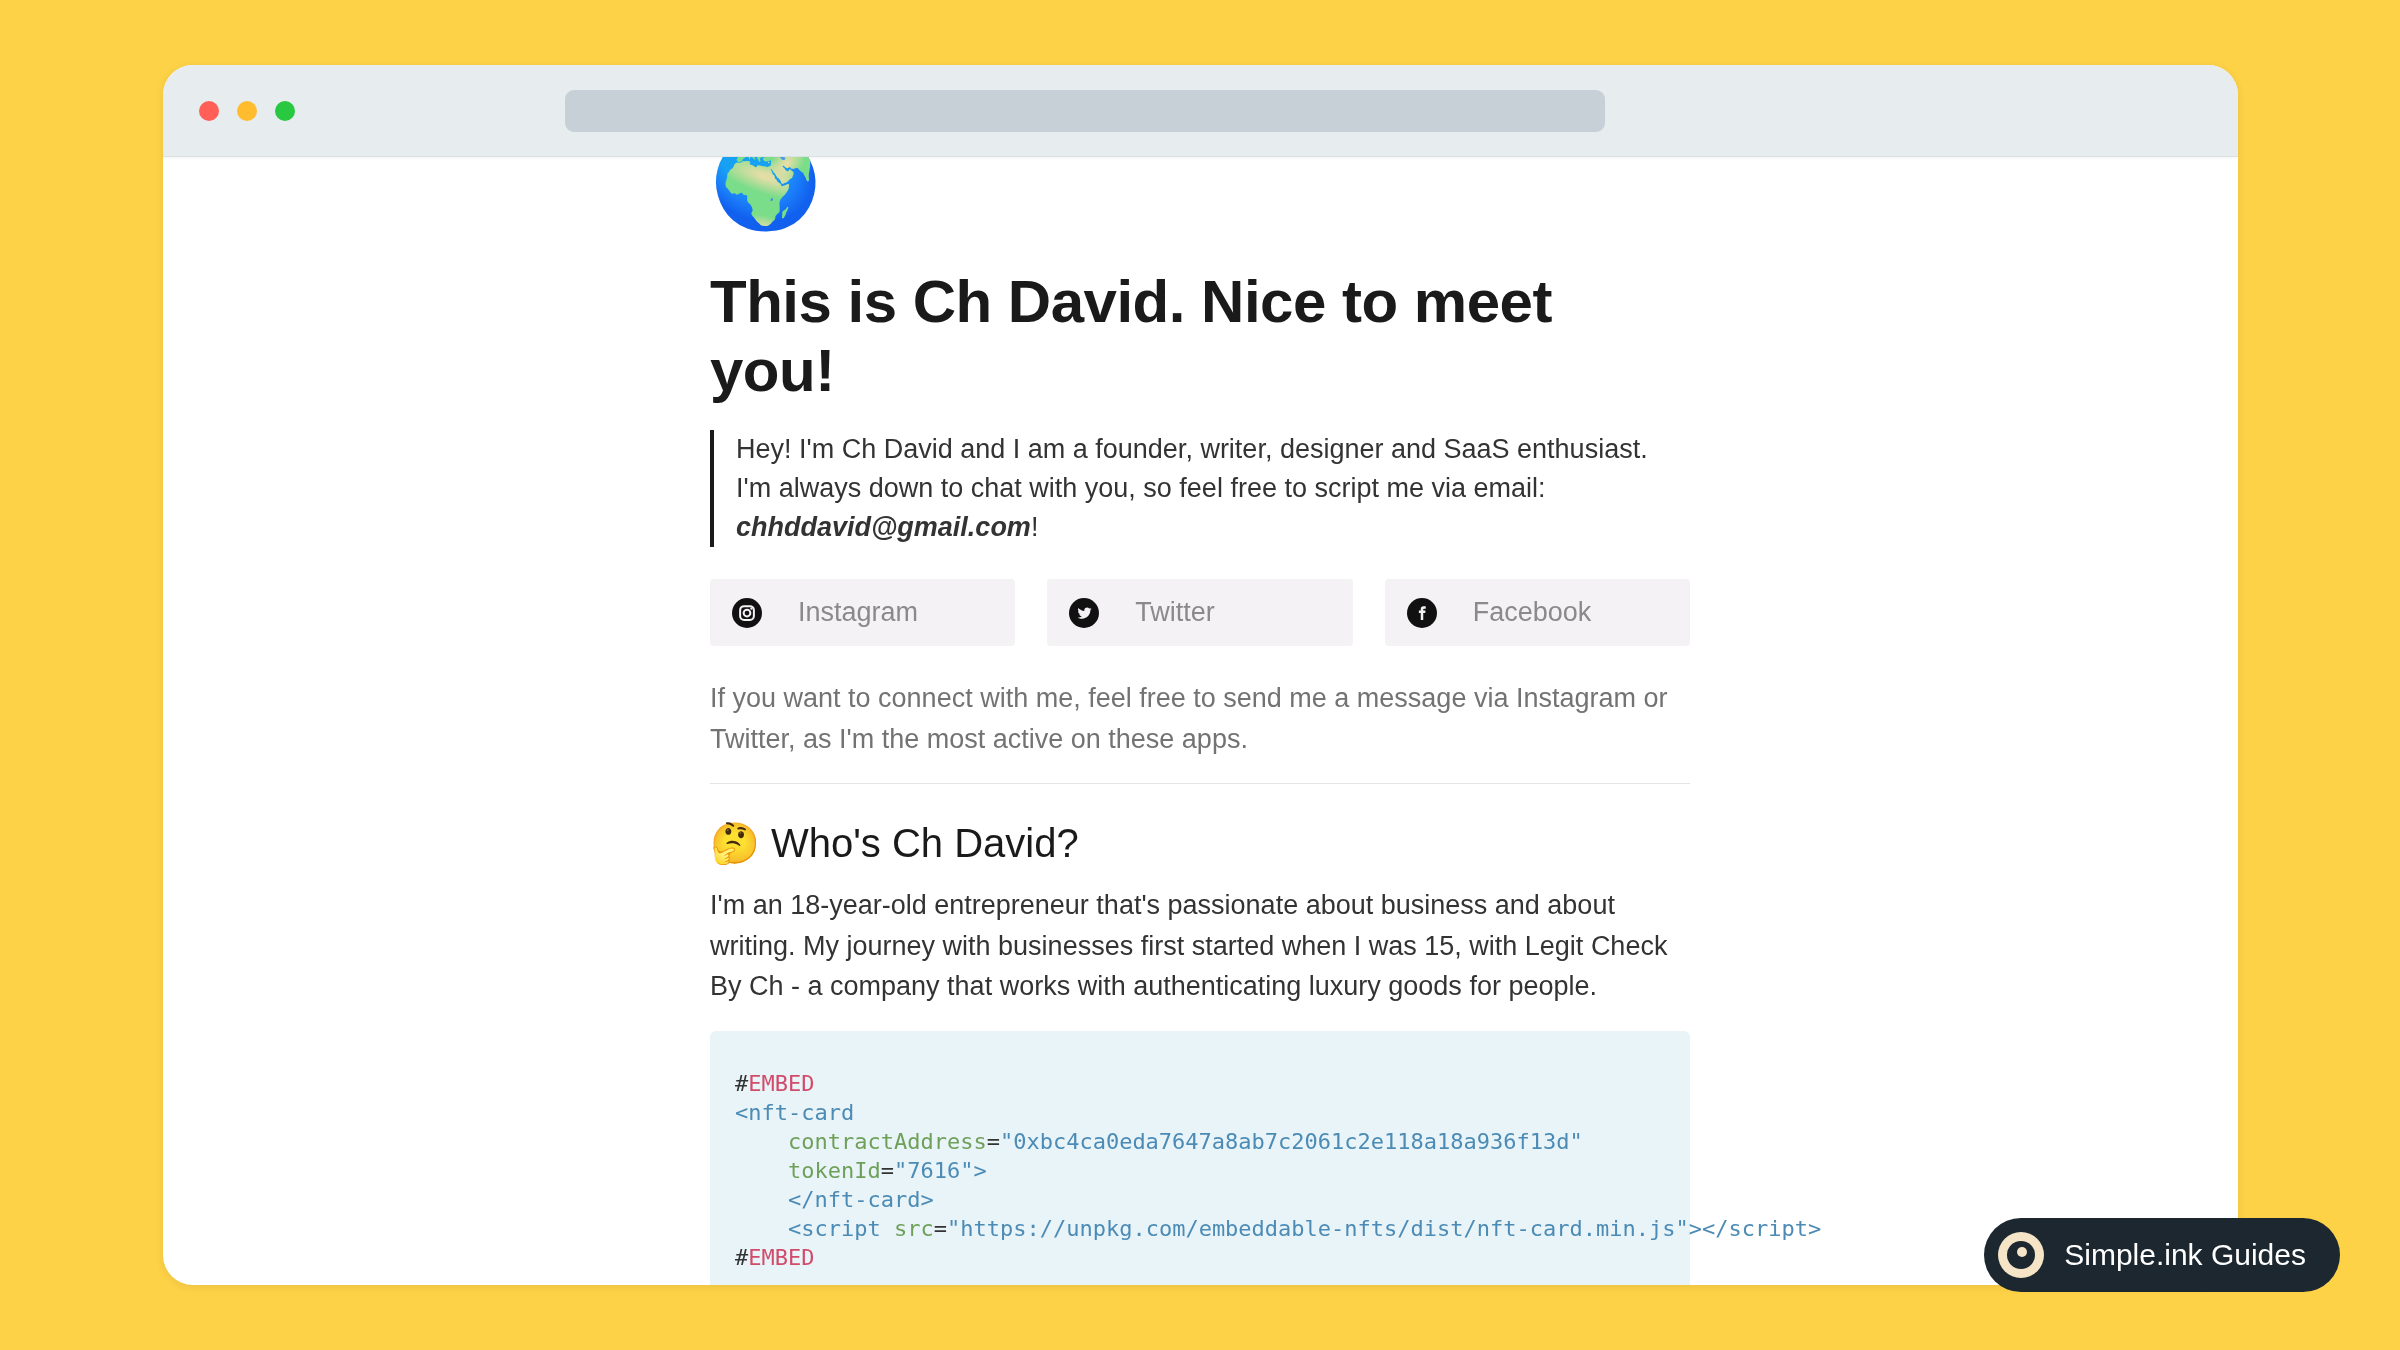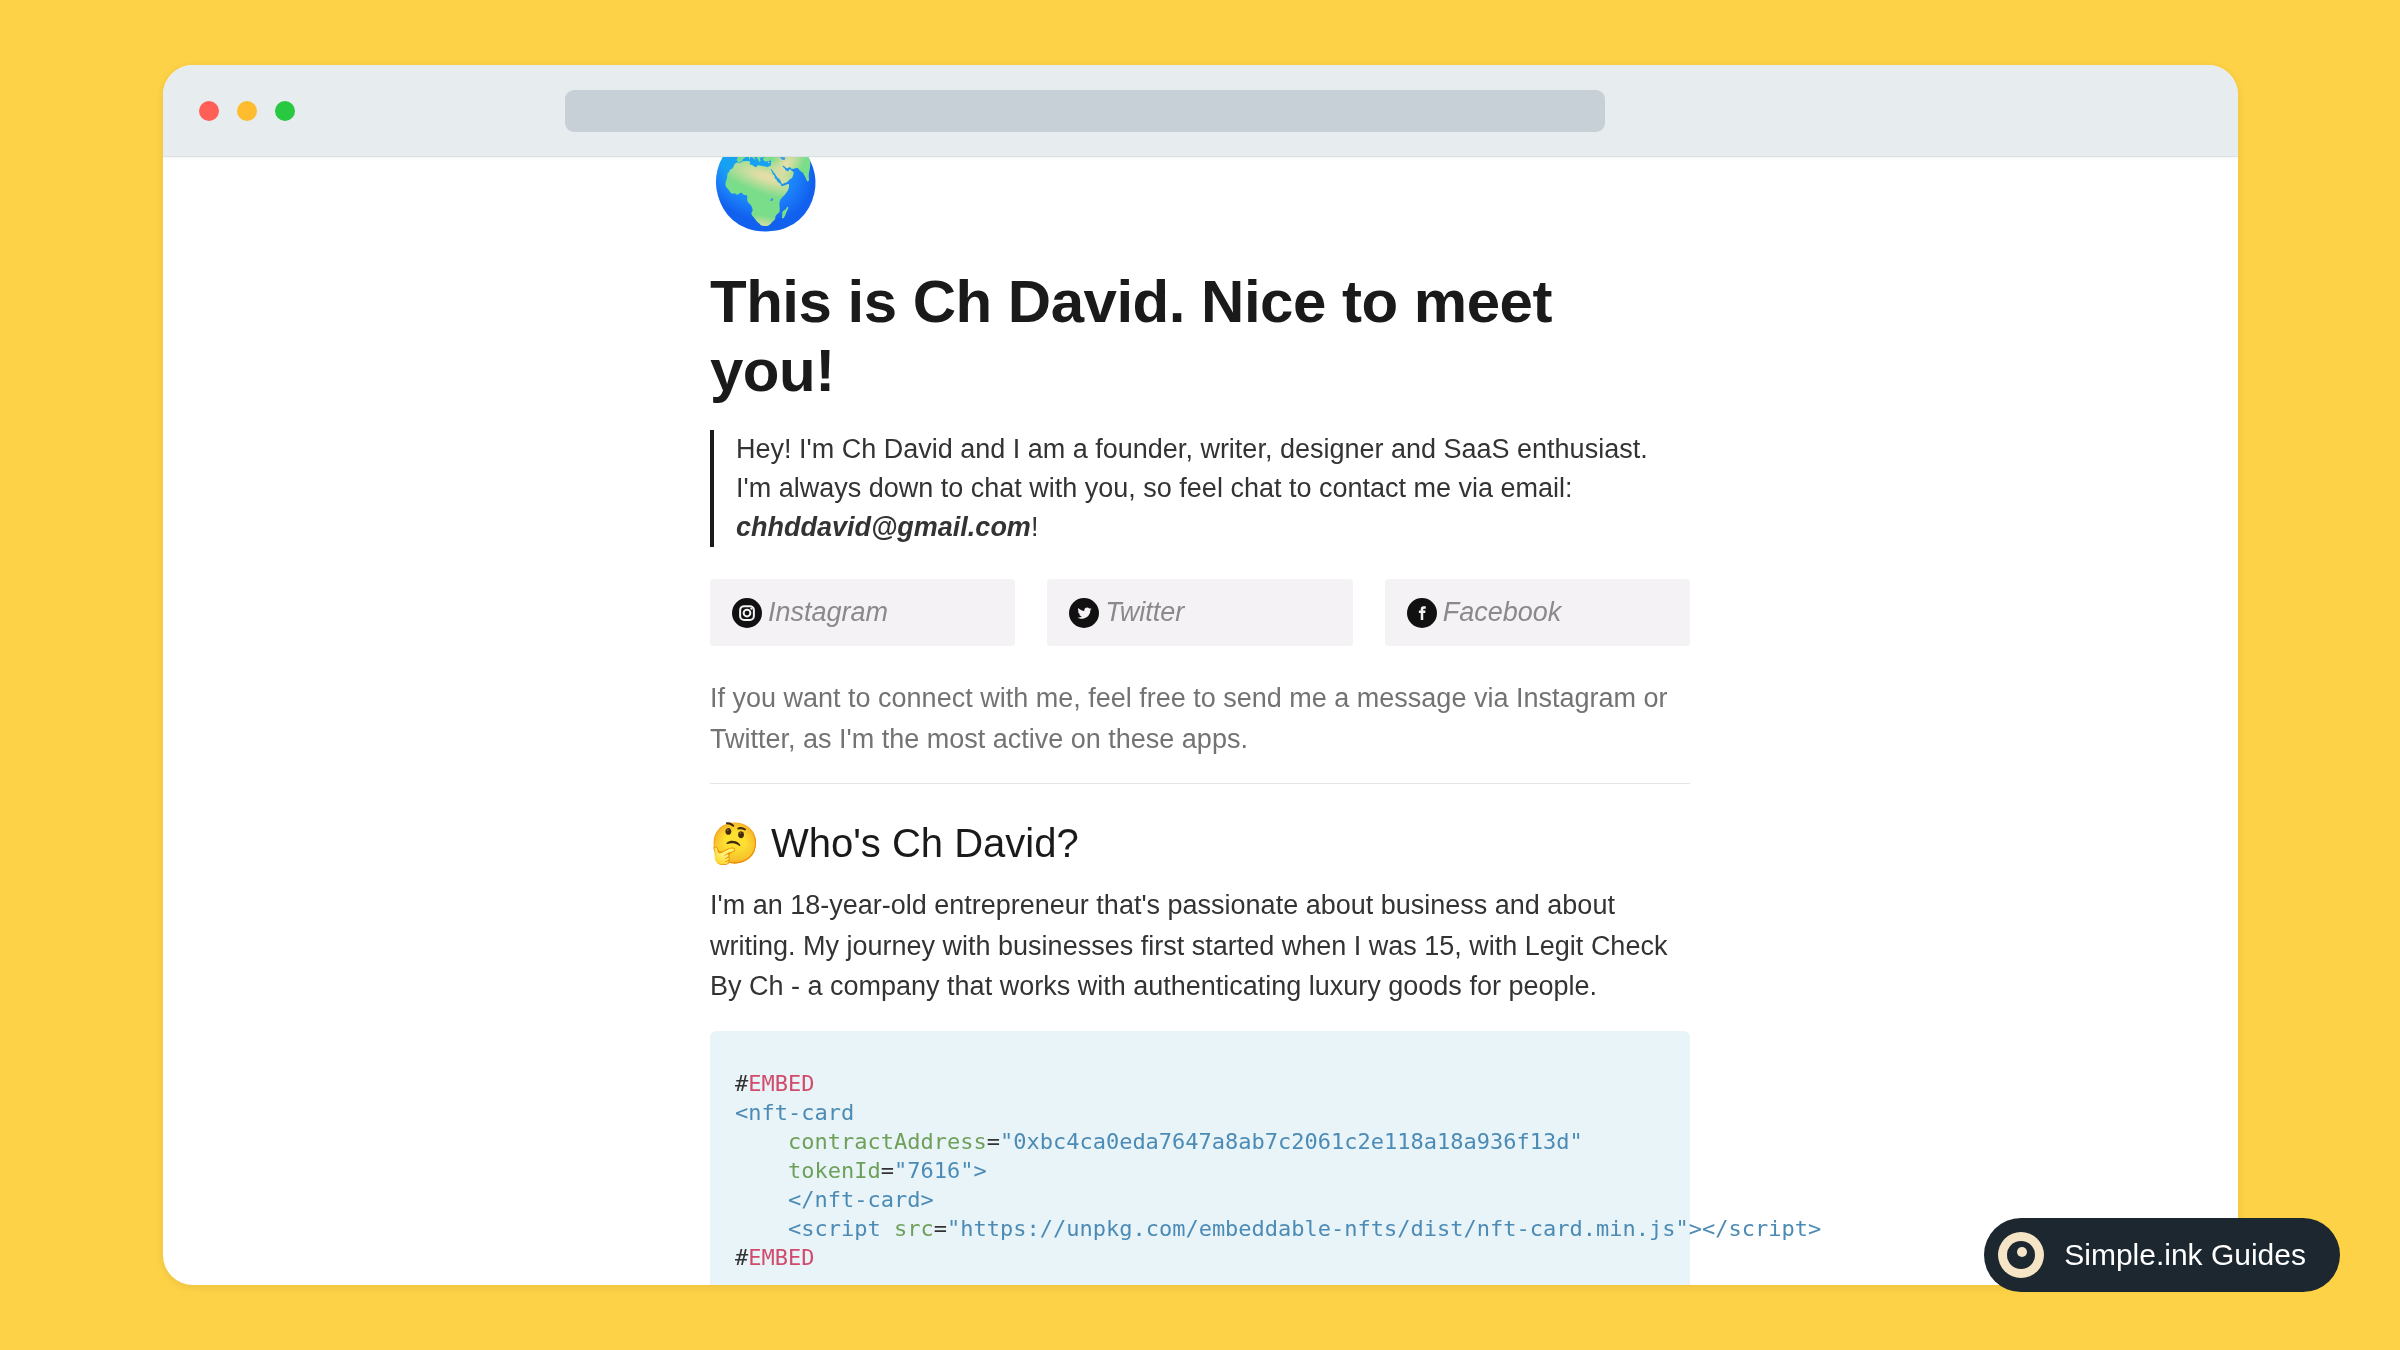--- a/index.html
+++ b/index.html
@@ -97,23 +97,22 @@
       display: flex;
       gap: 32px;
       margin-bottom: 32px;
     }
     .social-card {
       flex: 1;
       background: #F5F2F5;
       padding: 18px 22px;
       display: flex;
       align-items: center;
-      gap: 6px;
+      gap: 36px;
       border-radius: 4px;
-      font-style: italic;
     }
     .social-icon {
       width: 30px;
       height: 30px;
       display: flex;
       align-items: center;
       justify-content: center;
     }
     .social-icon svg {
       width: 30px;
@@ -221,21 +220,21 @@
   </div>
 
   <div class="page-content">
     <div class="content-inner">
       <span class="globe-icon">🌍</span>
 
       <h1 class="page-title">This is Ch David. Nice to meet you!</h1>
 
       <div class="intro-quote">
         <p class="intro-text">
-          <span>Hey! I'm Ch David and I am a founder, writer, designer and SaaS enthusiast. I'm always down to chat with you, so feel chat to contact me via email: </span><span class="intro-email">chhddavid@gmail.com</span><span>!</span>
+          <span>Hey! I'm Ch David and I am a founder, writer, designer and SaaS enthusiast. I'm always down to chat with you, so feel free to script me via email: </span><span class="intro-email">chhddavid@gmail.com</span><span>!</span>
         </p>
       </div>
 
       <div class="social-row">
         <div class="social-card">
           <span class="social-icon">
             <svg viewBox="0 0 24 24" fill="#111">
                 <circle cx="12" cy="12" r="12" fill="#111"></circle>
                 <rect x="6.5" y="6.5" width="11" height="11" rx="3.2" fill="none" stroke="#F5F2F5" stroke-width="1.6"></rect>
                 <circle cx="12" cy="12" r="2.7" fill="none" stroke="#F5F2F5" stroke-width="1.6"></circle>

